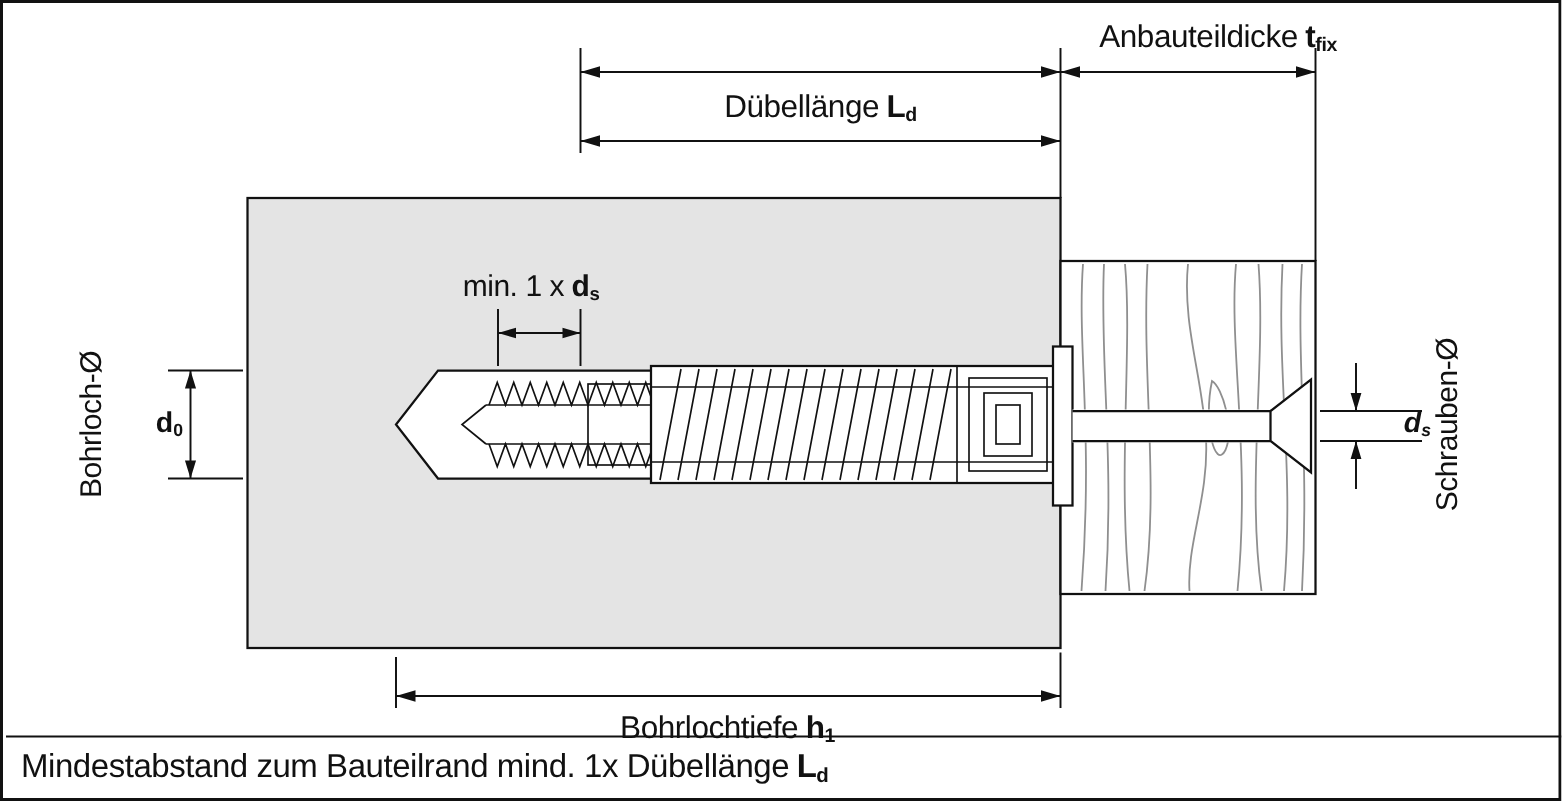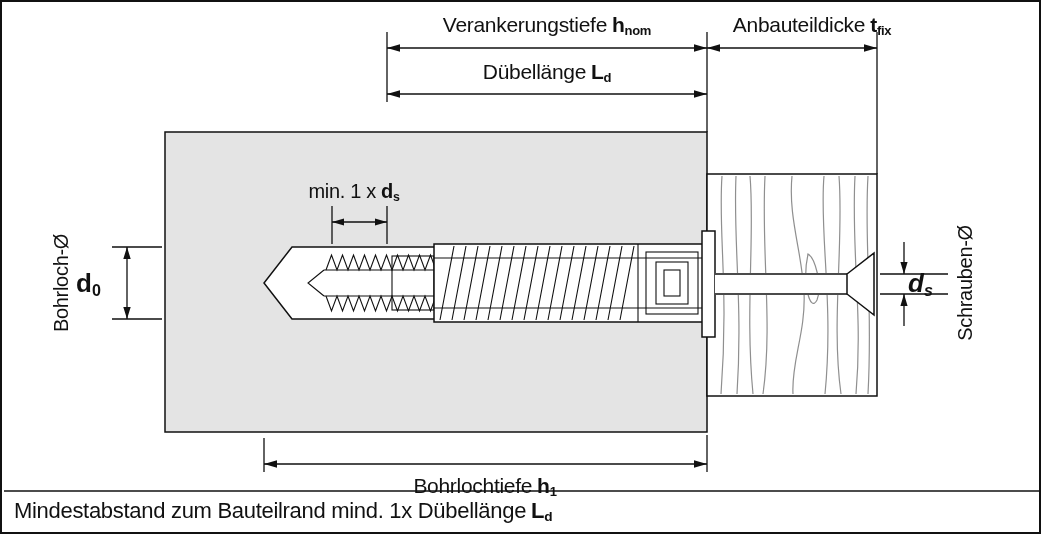--- a/index.html
+++ b/index.html
@@ -43,23 +43,23 @@
     width:170px;height:26px;line-height:26px;
     text-align:center;
     font-size:20px;
     letter-spacing:-0.3px;
     transform:rotate(-90deg);
     white-space:nowrap;
   }
   .dia-sym{
     position:absolute;
     width:46px;height:26px;line-height:26px;
-    text-align:left;
+    text-align:right;
     font-weight:700;
-    font-size:26px;
+    font-size:19px;
     white-space:nowrap;
   }
   .caption{
     position:absolute;
     left:12px;top:495px;
     font-size:22px;
     line-height:28px;
     letter-spacing:-0.3px;
     white-space:nowrap;
     text-align:center;
@@ -134,23 +134,20 @@
         M705,46 L718,42.2 L718,49.8 Z M875,46 L862,42.2 L862,49.8 Z
         M385,92 L398,88.2 L398,95.8 Z M705,92 L692,88.2 L692,95.8 Z
         M330,220 L342,216.5 L342,223.5 Z M385,220 L373,216.5 L373,223.5 Z
         M262,462 L275,458.2 L275,465.8 Z M705,462 L692,458.2 L692,465.8 Z
         M125,245 L121.3,257 L128.7,257 Z M125,317 L121.3,305 L128.7,305 Z
         M902,272 L898.4,260 L905.6,260 Z M902,292 L898.4,304 L905.6,304 Z"></path>
       <path class="dim" d="M2,489 L1039,489"></path>
     </g>
   </svg>
 
-  <div class="dim-label" style="left:385px;top:10px;width:320px;">
-    <span>Verankerungstiefe</span><span class="sym"><span>h</span><sub>nom</sub></span>
-  </div>
 
   <div class="dim-label" style="left:703px;top:10px;width:214px;">
     <span>Anbauteildicke</span><span class="sym"><span>t</span><sub>fix</sub></span>
   </div>
 
   <div class="dim-label" style="left:385px;top:57px;width:320px;">
     <span>Dübellänge</span><span class="sym"><span>L</span><sub>d</sub></span>
   </div>
 
   <div class="dim-label" style="left:272px;top:176px;width:160px;font-size:20px;">

